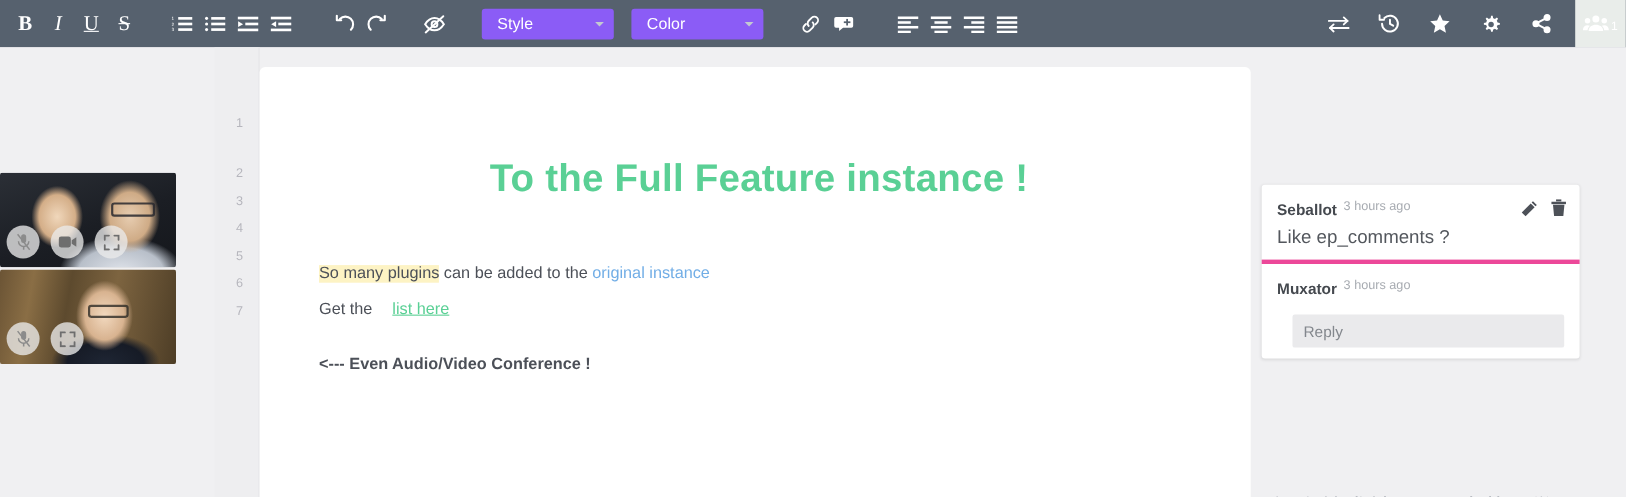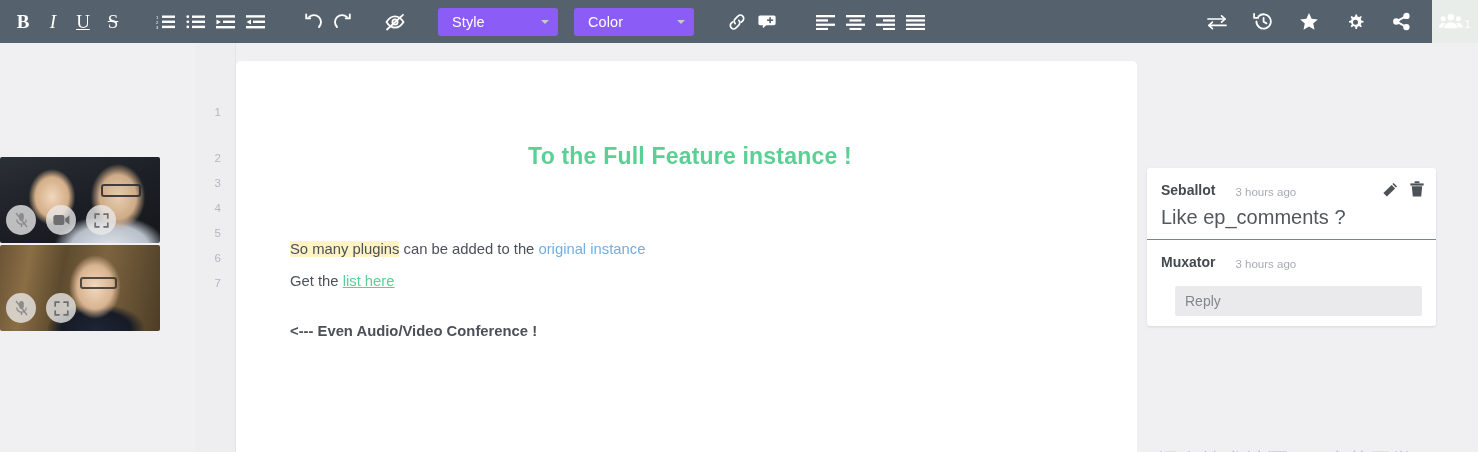--- a/index.html
+++ b/index.html
@@ -142,21 +142,21 @@
     background: #ffffff;
     border-radius: 5px 5px 0 0;
   }
 
   .doc-title {
     position: absolute;
     top: 82px;
     left: 54px;
     width: 800px;
     text-align: center;
-    font-size: 23px;
+    font-size: 35px;
     font-weight: bold;
     color: #5ad095;
     letter-spacing: 0.2px;
     white-space: nowrap;
   }
 
   .doc-line {
     position: absolute;
     left: 54px;
     font-size: 14.8px;
@@ -170,20 +170,21 @@
 
   .hl-yellow {
     background: #fdf3c4;
   }
   .link-blue {
     color: #72aee6;
   }
   .link-green {
     color: #5ad095;
     text-decoration: underline;
+    margin-left: 14px;
   }
 
   
   .video-col {
     position: absolute;
     top: 114px;
     left: 0;
     width: 160px;
   }
   .vtile {
@@ -254,39 +255,39 @@
     background: #ffffff;
     border-radius: 3px;
     box-shadow: 0 1px 3px rgba(0,0,0,0.10);
     padding-bottom: 10px;
   }
   .comment {
     padding: 14px 14px 10px 14px;
     position: relative;
   }
   .comment + .comment {
-    border-top: 1px solid #ec4899;
+    border-top: 4px solid #ec4899;
   }
   .c-head {
     display: flex;
-    align-items: flex-end;
-    gap: 20px;
+    align-items: flex-start;
+    gap: 6px;
   }
   .c-author {
     font-size: 14px;
     font-weight: bold;
     color: #45494f;
   }
   .c-time {
     font-size: 11.5px;
     color: #a7abb1;
   }
   .c-body {
     margin-top: 8px;
-    font-size: 20px;
+    font-size: 17px;
     color: #53575d;
   }
   .c-actions {
     position: absolute;
     top: 13px;
     right: 12px;
     display: flex;
     gap: 12px;
     align-items: center;
   }

